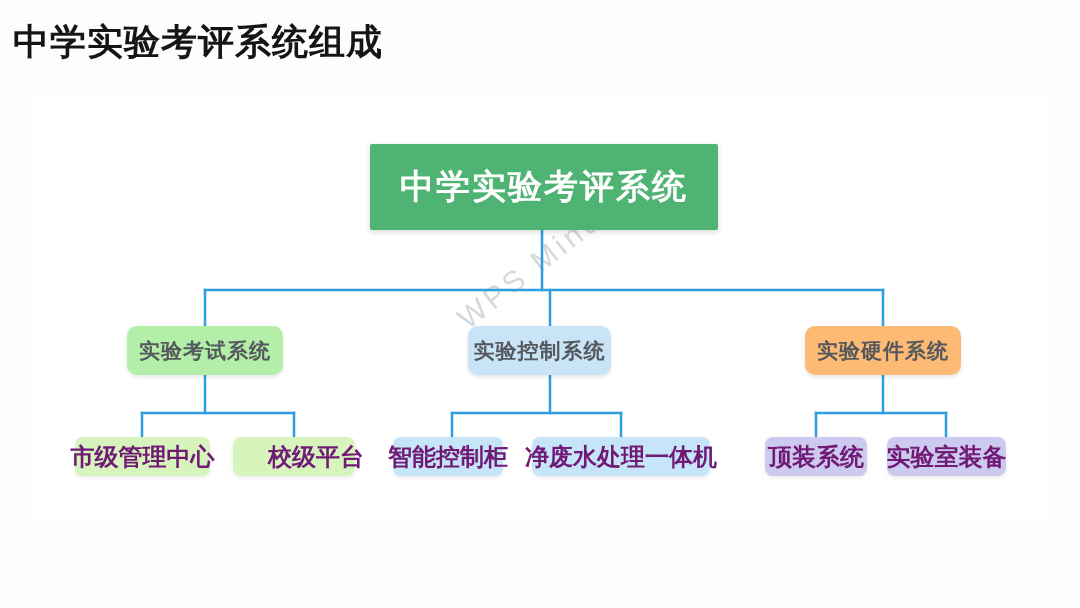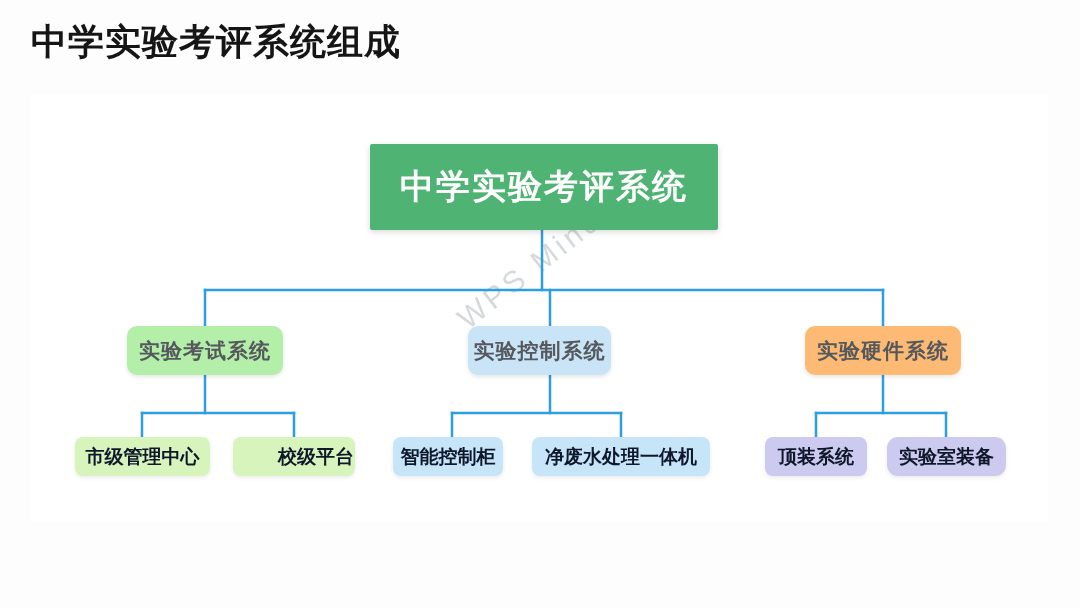--- a/index.html
+++ b/index.html
@@ -11,21 +11,20 @@
   }
   .canvas {
     position:absolute; left:31px; top:94px; width:1017px; height:427px;
     background:#ffffff; border-radius:2px;
   }
   .slide-title {
     position:absolute; left:13px; top:18px;
     font-family:"Liberation Serif","DejaVu Serif",serif;
     font-size:36px; font-weight:700; color:#151515; letter-spacing:1px;
     white-space:nowrap;
-    margin-left:18px;
   }
   .watermark {
     position:absolute; left:415px; top:252px; width:230px;
     transform:rotate(-38deg); transform-origin:center;
     font-size:30px; letter-spacing:4px; text-align:center;
     color:rgba(148,154,160,0.38); white-space:nowrap; pointer-events:none;
   }
   .connectors { position:absolute; left:0; top:0; }
   .connectors path { stroke:#2d9edf; stroke-width:2.5; fill:none; stroke-linecap:square; }
   .node {
@@ -40,21 +39,21 @@
   .l2 {
     top:326px; height:49px; border-radius:10px;
     font-size:21px; font-weight:600; color:#55585c; letter-spacing:1px;
     box-shadow:0 2px 4px rgba(0,0,0,0.10);
   }
   .b0 { left:127px; width:156px; }
   .b1 { left:468px; width:143px; }
   .b2 { left:805px; width:156px; }
   .l3 {
     top:437px; height:39px; border-radius:8px;
-    font-size:19px; font-weight:600; color:#0f172a;
+    font-size:24px; font-weight:600; color:#701a75;
     box-shadow:0 2px 4px rgba(0,0,0,0.08);
   }
   .c0 { left:75px;  width:135px; }
   .c1 { left:233px; width:122px; }
   .c2 { left:393px; width:110px; }
   .c3 { left:532px; width:178px; }
   .c4 { left:765px; width:102px; }
   .c5 { left:887px; width:119px; }
 </style>
 </head>
@@ -96,15 +95,15 @@
 
   <div class="node l2 b0" style="background-color: rgb(180, 239, 170);">实验考试系统</div>
   <div class="node l2 b1" style="background-color: rgb(201, 228, 247);">实验控制系统</div>
   <div class="node l2 b2" style="background-color: #fdba74;">实验硬件系统</div>
 
   <div class="node l3 c0" style="background-color: rgb(215, 244, 189);">市级管理中心</div>
   <div class="node l3 c1" style="background-color: rgb(215, 244, 189); padding-left: 44px;">校级平台</div>
   <div class="node l3 c2" style="background-color: rgb(199, 229, 249);">智能控制柜</div>
   <div class="node l3 c3" style="background-color: rgb(199, 229, 249);">净废水处理一体机</div>
   <div class="node l3 c4" style="background-color: rgb(205, 202, 240);">顶装系统</div>
-  <div class="node l3 c5" style="background-color: rgb(205, 202, 240); border-radius: 11px;">实验室装备</div>
+  <div class="node l3 c5" style="background-color: rgb(205, 202, 240);">实验室装备</div>
 
 </div>
 
 </body></html>

